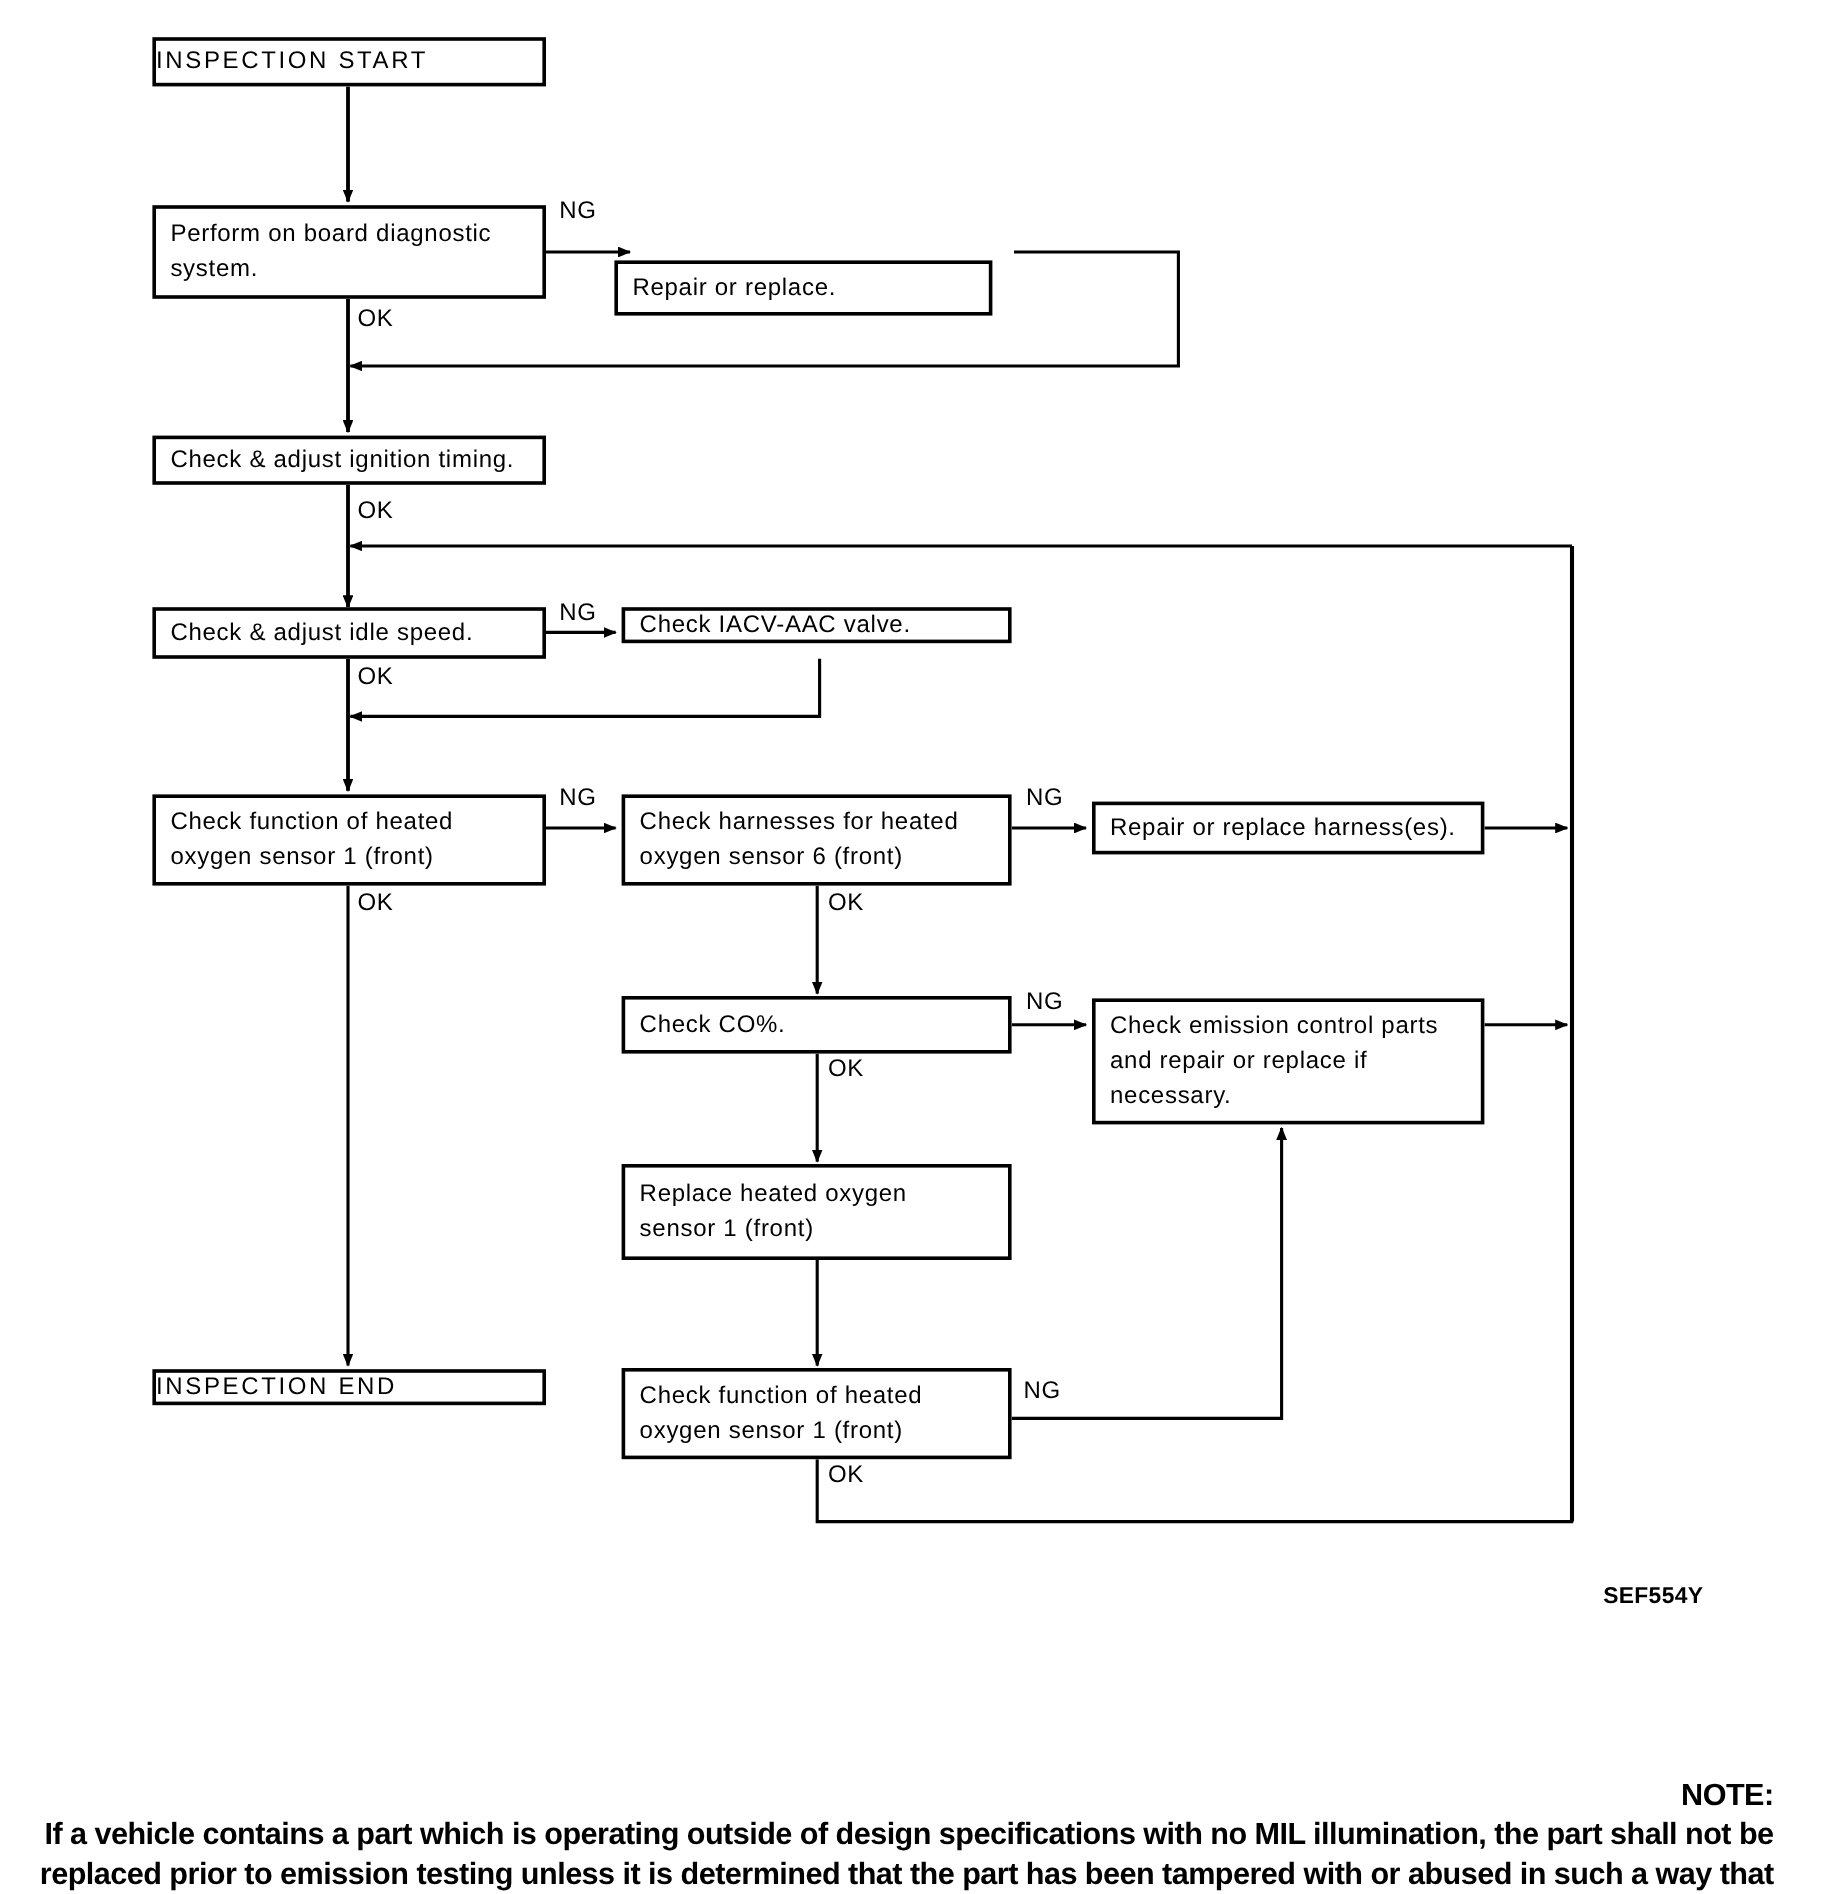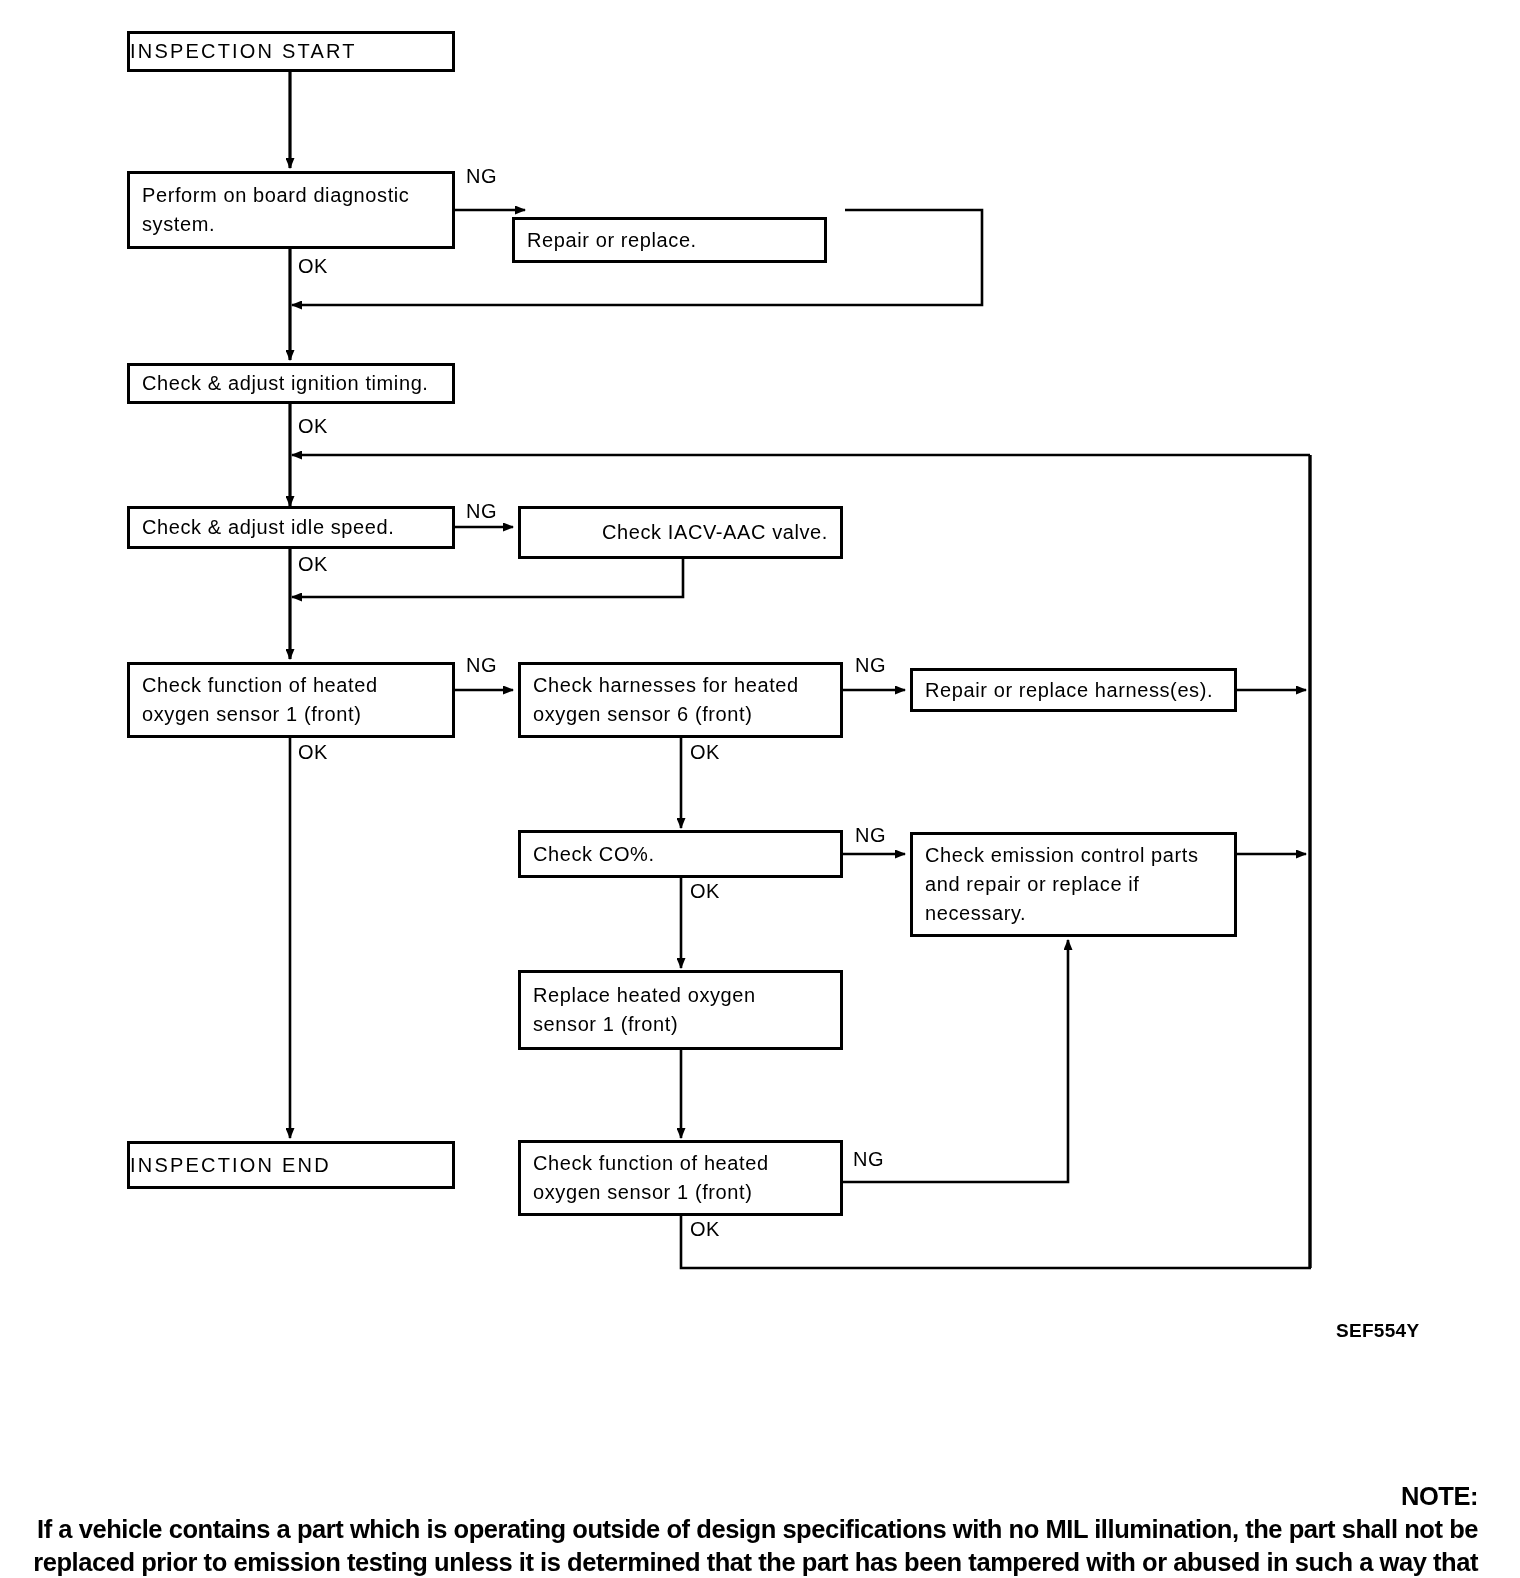--- a/index.html
+++ b/index.html
@@ -144,21 +144,21 @@
   </div>
 
   <div class="node" style="left:127px; top:363px; width:328px; height:41px;">
     <span class="node-text">Check &amp; adjust ignition timing.</span>
   </div>
 
   <div class="node" style="left:127px; top:506px; width:328px; height:43px;">
     <span class="node-text">Check &amp; adjust idle speed.</span>
   </div>
 
-  <div class="node" style="left:518px; top:506px; width:325px; height:53px;justify-content:flex-end;">
+  <div class="node" style="left:518px; top:506px; width:325px; height:30px;">
     <span class="node-text">Check IACV-AAC valve.</span>
   </div>
 
   <div class="node" style="left:127px; top:662px; width:328px; height:76px;">
     <span class="node-text">Check function of heated
 oxygen sensor 1 (front)</span>
   </div>
 
   <div class="node" style="left:518px; top:662px; width:325px; height:76px;">
     <span class="node-text">Check harnesses for heated
@@ -182,21 +182,21 @@
   <div class="node" style="left:518px; top:970px; width:325px; height:80px;">
     <span class="node-text">Replace heated oxygen
 sensor 1 (front)</span>
   </div>
 
   <div class="node" style="left:518px; top:1140px; width:325px; height:76px;">
     <span class="node-text">Check function of heated
 oxygen sensor 1 (front)</span>
   </div>
 
-  <div class="node center" style="left:127px; top:1141px; width:328px; height:48px;">
+  <div class="node center" style="left:127px; top:1141px; width:328px; height:30px;">
     <span class="node-text">INSPECTION END</span>
   </div>
 
   <div class="edge-label" style="left:466px; top:166px;">NG</div>
   <div class="edge-label" style="left:298px; top:256px;">OK</div>
   <div class="edge-label" style="left:298px; top:416px;">OK</div>
   <div class="edge-label" style="left:466px; top:501px;">NG</div>
   <div class="edge-label" style="left:298px; top:554px;">OK</div>
   <div class="edge-label" style="left:466px; top:655px;">NG</div>
   <div class="edge-label" style="left:298px; top:742px;">OK</div>

